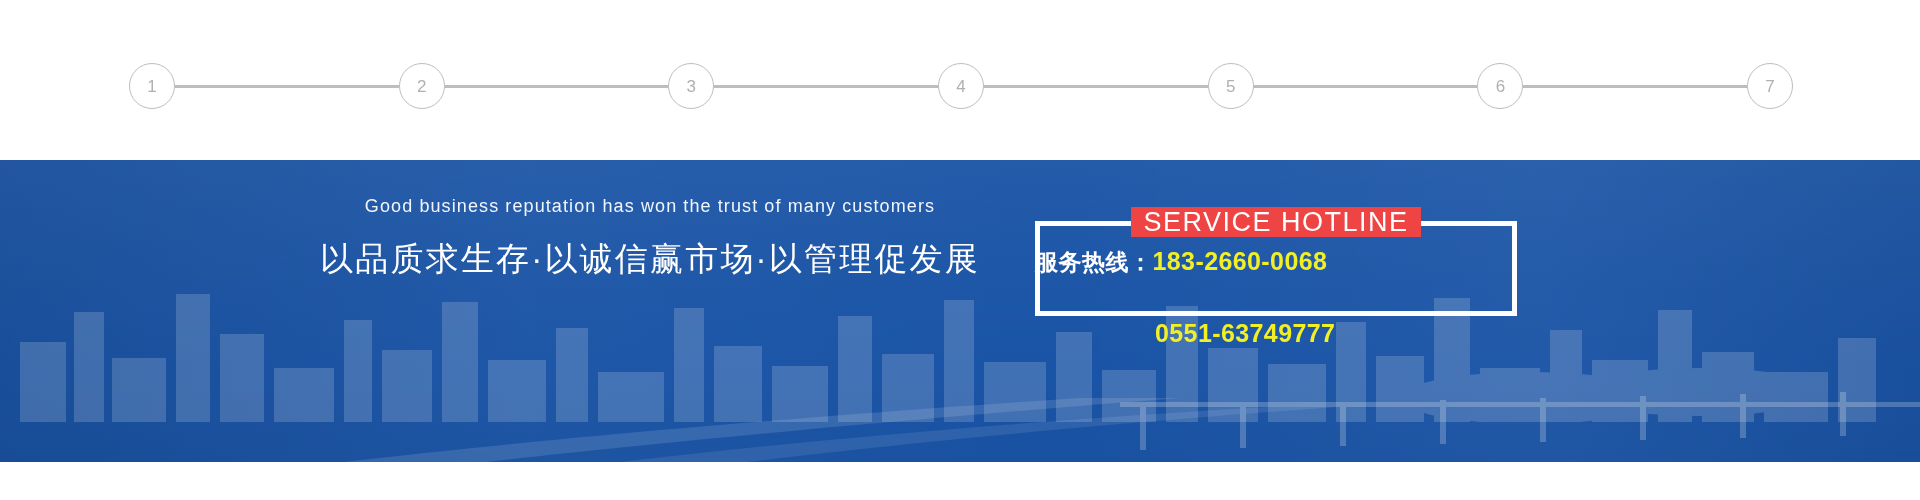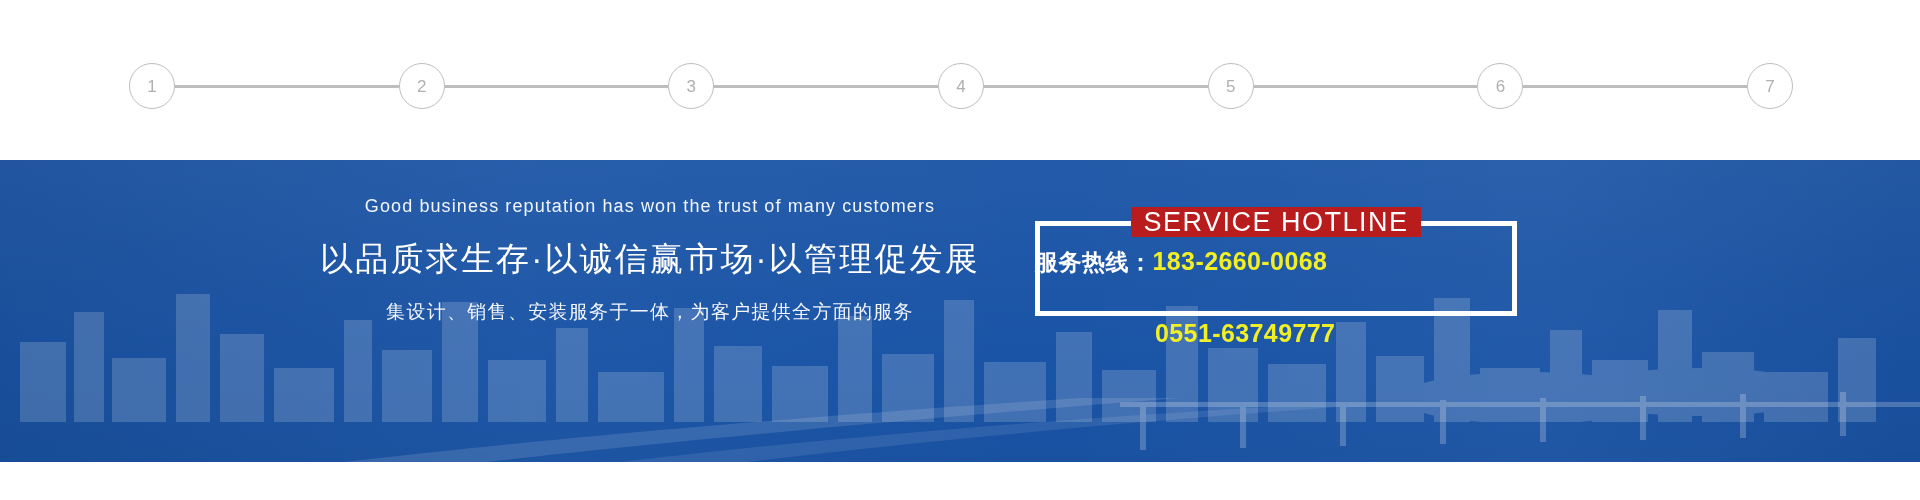--- a/index.html
+++ b/index.html
@@ -160,21 +160,21 @@
     top: 0;
     width: 482px;
     text-align: center;
     font-size: 27px;
     letter-spacing: 1.5px;
     color: #ffffff;
     line-height: 32px;
     white-space: nowrap;
   }
   .hotline-title span {
-    background: #b91c1c;
+    background: #ef4444;
     padding: 0 12px;
   }
   .hotline-rows {
     position: absolute;
     left: 0;
     top: 40px;
     width: 482px;
     box-sizing: border-box;
   }
   .hotline-row {
@@ -312,21 +312,20 @@
       <rect x="1640" y="8" width="6" height="44"></rect>
       <rect x="1740" y="6" width="6" height="44"></rect>
       <rect x="1840" y="4" width="6" height="44"></rect>
       <rect x="1120" y="14" width="800" height="5"></rect>
     </g>
   </svg>
 
   <div class="slogan">
     <div class="slogan-en">Good business  reputation has  won  the  trust  of  many  customers</div>
     <div class="slogan-main">以品质求生存·以诚信赢市场·以管理促发展</div>
-    <div class="slogan-sub">集设计、销售、安装服务于一体，为客户提供全方面的服务</div>
   </div>
 
   <div class="hotline">
     <div class="hotline-frame"></div>
     <div class="hotline-title">
       <span>SERVICE  HOTLINE</span>
     </div>
     <div class="hotline-rows">
       <div class="hotline-row">
         <span class="hotline-label">服务热线：</span>

